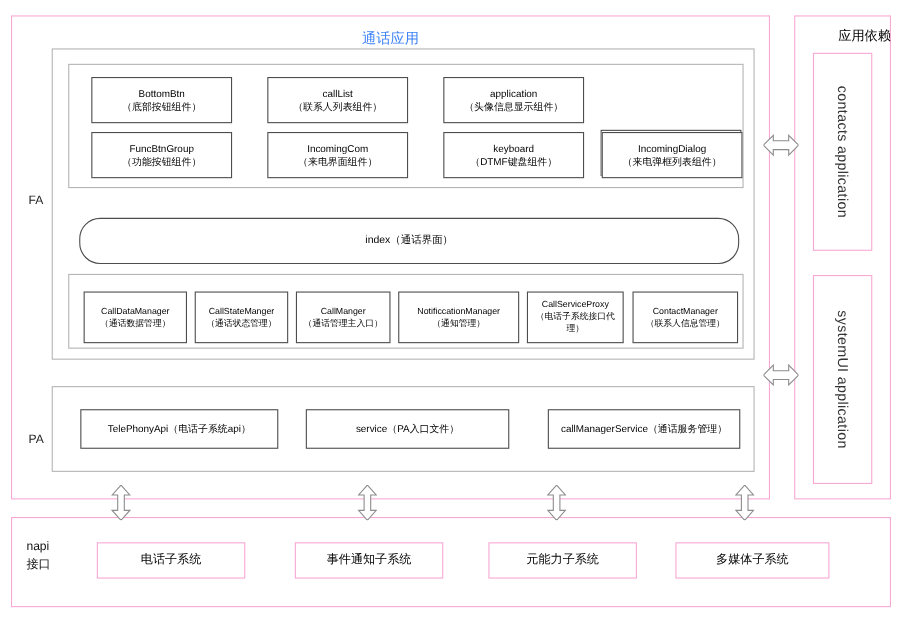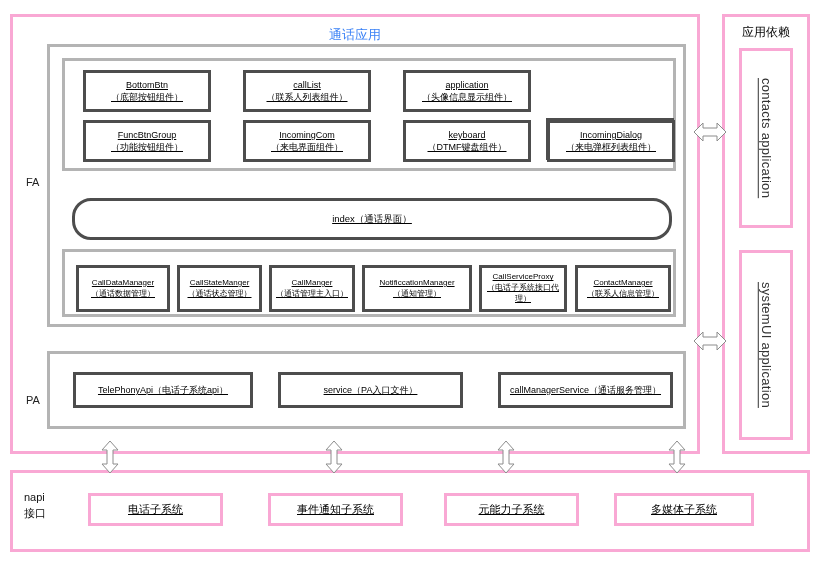--- a/index.html
+++ b/index.html
@@ -18,23 +18,22 @@
   #root {
     position: relative;
     width: 820px;
     height: 561px;
   }
 
   
   .bx {
     position: absolute;
     box-sizing: border-box;
-    border: 3px solid #f9a8d4;
+    border: 1px solid #f9a8d4;
     background: #ffffff;
-    text-decoration: underline;
   }
   .bx.thin { border-color: #b4b4b4; }
   .bx.dark { border-color: #4d4d4d; }
 
   .ctr {
     display: flex;
     align-items: center;
     justify-content: center;
     text-align: center;
     line-height: 1.35;
@@ -152,21 +151,21 @@
     left: 722px;
     top: 14px;
     width: 88px;
     height: 440px;
   }
   #dep-title {
     position: absolute;
     left: 722px;
     top: 24px;
     width: 88px;
-    text-align: center;
+    text-align: right;
     font-size: 12px;
   }
   .vert-box {
     left: 739px;
     width: 54px;
     writing-mode: vertical-rl;
     text-orientation: mixed;
     font-size: 13px;
     letter-spacing: 0.3px;
     color: #333;

